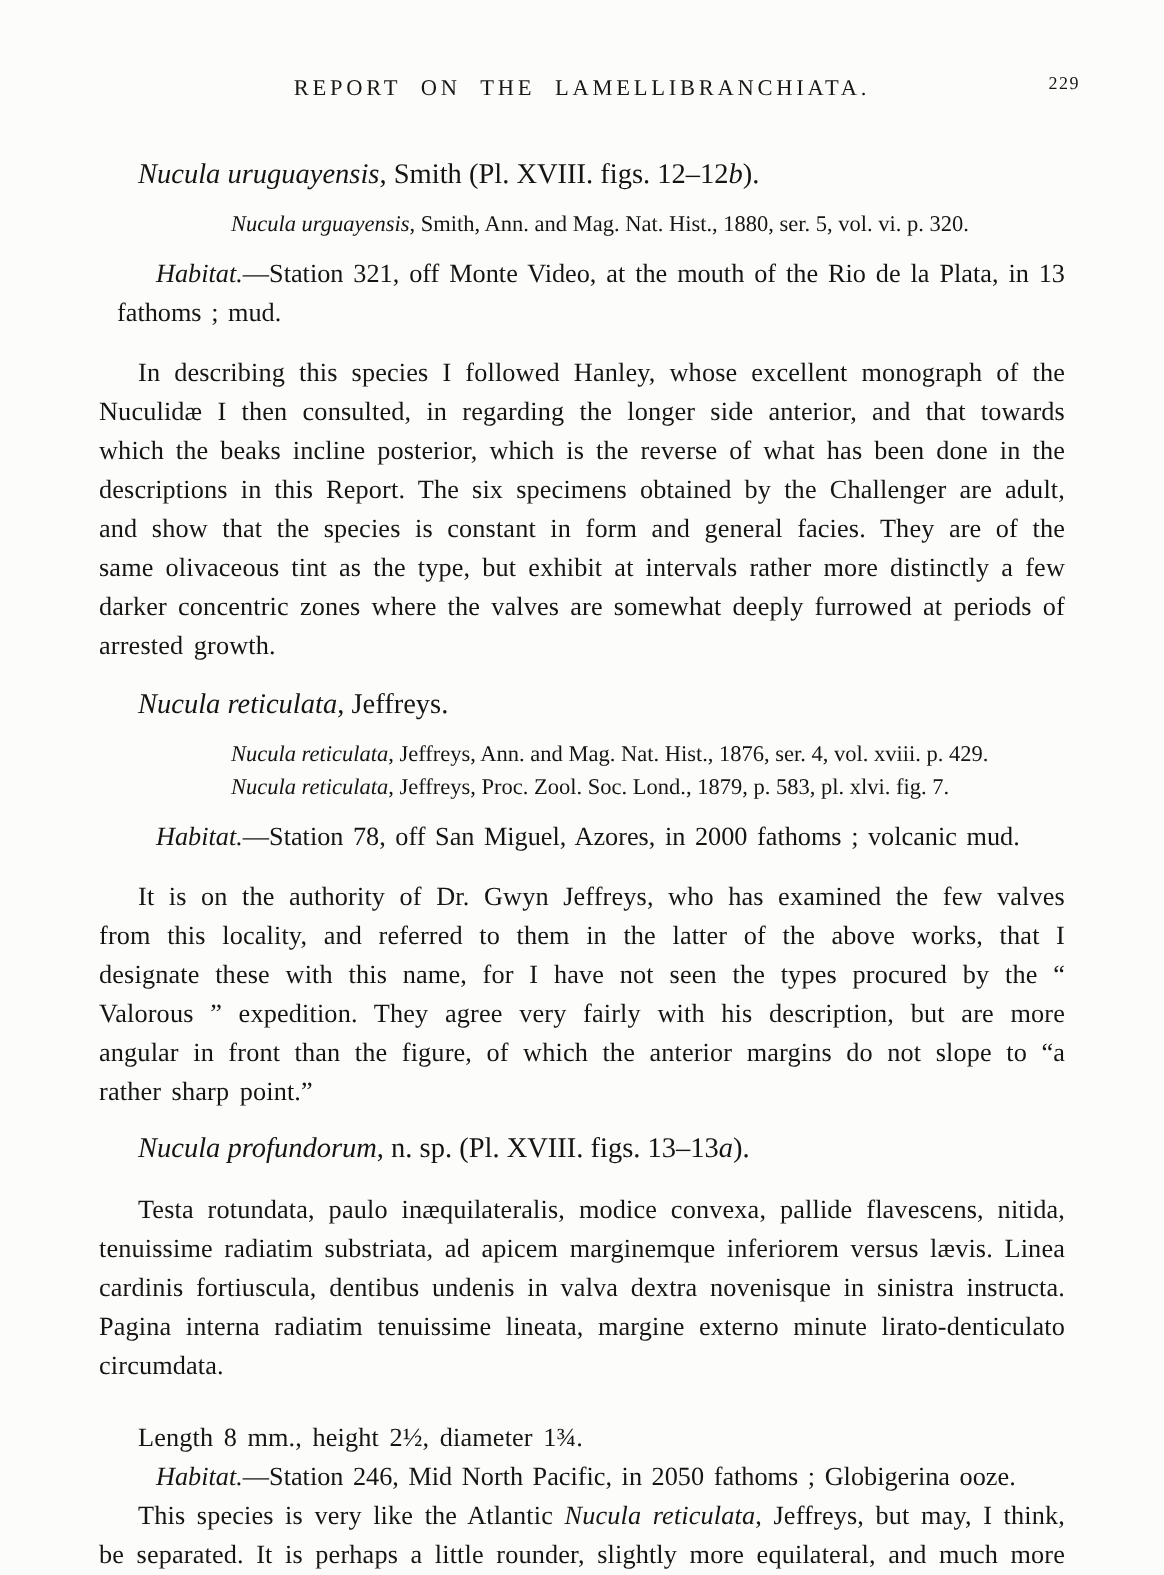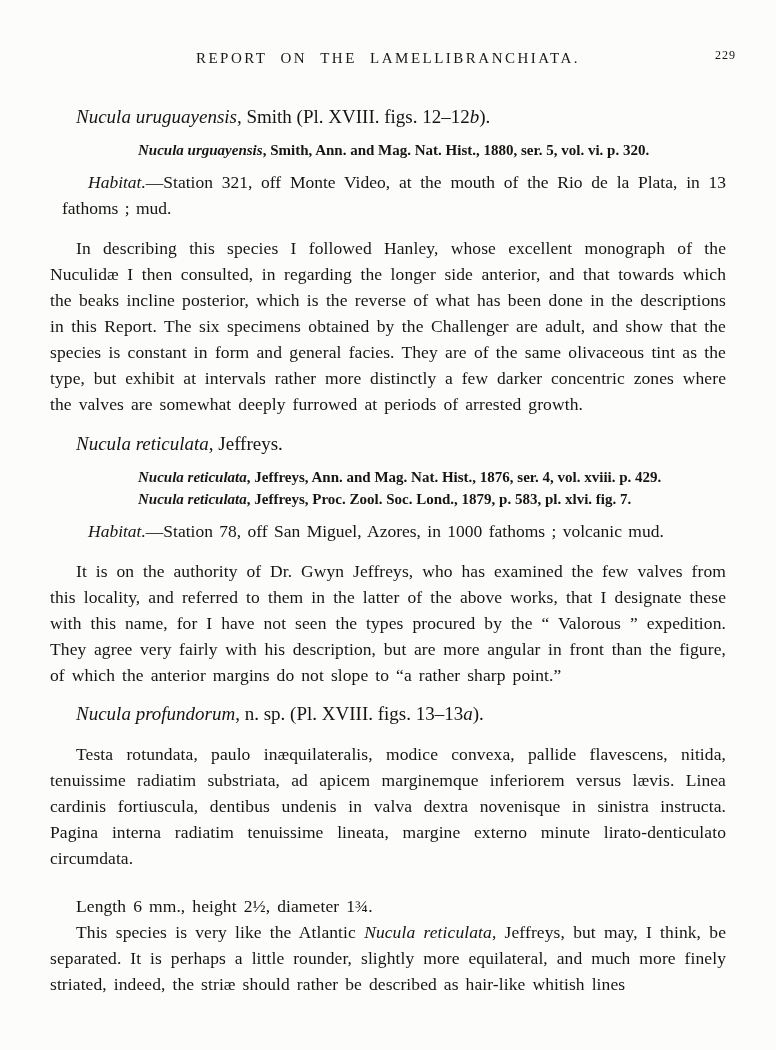--- a/index.html
+++ b/index.html
@@ -6,21 +6,21 @@
     margin: 0;
     padding: 0;
     background: #e8e8e6;
   }
   .page {
     position: relative;
     width: 776px;
     height: 1050px;
     margin: 0 auto;
     box-sizing: border-box;
-    padding: 0 50px;
+    padding: 0 66px;
     background: #fcfcfb;
     color: #171512;
     font-family: "Liberation Serif", "DejaVu Serif", serif;
     font-size: 17.5px;
     line-height: 26px;
     overflow: hidden;
   }
   
   .running-head {
     position: relative;
@@ -49,21 +49,20 @@
     line-height: 26px;
   }
   .s2 .species-heading { margin-top: 14px; }
   .s3 .species-heading { margin-top: 13px; }
   .it { font-style: italic; }
   
   .citations {
     margin: 9px 0 0 88px;
     font-size: 15px;
     line-height: 22px;
-    font-weight: bold;
   }
   .citation { margin: 0; }
   
   .habitat {
     margin: 8px 0 0 12px;
     text-indent: 26px;
     text-align: justify;
     word-spacing: 2px;
   }
   .body-par {
@@ -96,24 +95,25 @@
     <p class="habitat"><span class="it">Habitat.</span><span>—Station 321, off Monte Video, at the mouth of the Rio de la Plata, in 13 fathoms ; mud.</span></p>
     <p class="body-par">In describing this species I followed Hanley, whose excellent monograph of the Nuculidæ I then consulted, in regarding the longer side anterior, and that towards which the beaks incline posterior, which is the reverse of what has been done in the descriptions in this Report.  The six specimens obtained by the Challenger are adult, and show that the species is constant in form and general facies.  They are of the same olivaceous tint as the type, but exhibit at intervals rather more distinctly a few darker concentric zones where the valves are somewhat deeply furrowed at periods of arrested growth.</p>
   </section>
 
   <section class="s2">
     <h2 class="species-heading"><span class="it">Nucula reticulata</span><span>, Jeffreys.</span></h2>
     <div class="citations">
       <p class="citation"><span class="it">Nucula reticulata</span><span>, Jeffreys, Ann. and Mag. Nat. Hist., 1876, ser. 4, vol. xviii. p. 429.</span></p>
       <p class="citation"><span class="it">Nucula reticulata</span><span>, Jeffreys, Proc. Zool. Soc. Lond., 1879, p. 583, pl. xlvi. fig. 7.</span></p>
     </div>
-    <p class="habitat"><span class="it">Habitat.</span><span>—Station 78, off San Miguel, Azores, in 1000 fathoms ; volcanic mud.</span></p>
+    <p class="habitat"><span class="it">Habitat.</span><span>—Station 78, off San Miguel, Azores, in 2000 fathoms ; volcanic mud.</span></p>
     <p class="body-par">It is on the authority of Dr. Gwyn Jeffreys, who has examined the few valves from this locality, and referred to them in the latter of the above works, that I designate these with this name, for I have not seen the types procured by the “ Valorous ” expedition. They agree very fairly with his description, but are more angular in front than the figure, of which the anterior margins do not slope to “a rather sharp point.”</p>
   </section>
 
   <section class="s3">
     <h2 class="species-heading"><span class="it">Nucula profundorum</span><span>, n. sp. (Pl. XVIII. figs. 13–13</span><span class="it">a</span><span>).</span></h2>
     <p class="body-par">Testa rotundata, paulo inæquilateralis, modice convexa, pallide flavescens, nitida, tenuissime radiatim substriata, ad apicem marginemque inferiorem versus lævis.  Linea cardinis fortiuscula, dentibus undenis in valva dextra novenisque in sinistra instructa. Pagina interna radiatim tenuissime lineata, margine externo minute lirato-denticulato circumdata.</p>
-    <p class="body-par measurements">Length 6 mm., height 2½, diameter 1¾.</p>
+    <p class="body-par measurements">Length 8 mm., height 2½, diameter 1¾.</p>
+    <p class="habitat runon"><span class="it">Habitat.</span><span>—Station 246, Mid North Pacific, in 2050 fathoms ; Globigerina ooze.</span></p>
     <p class="body-par runon"><span>This species is very like the Atlantic </span><span class="it">Nucula reticulata</span><span>, Jeffreys, but may, I think, be separated.  It is perhaps a little rounder, slightly more equilateral, and much more finely striated, indeed, the striæ should rather be described as hair-like whitish lines</span></p>
   </section>
 
 </div>
 
 </body></html>

